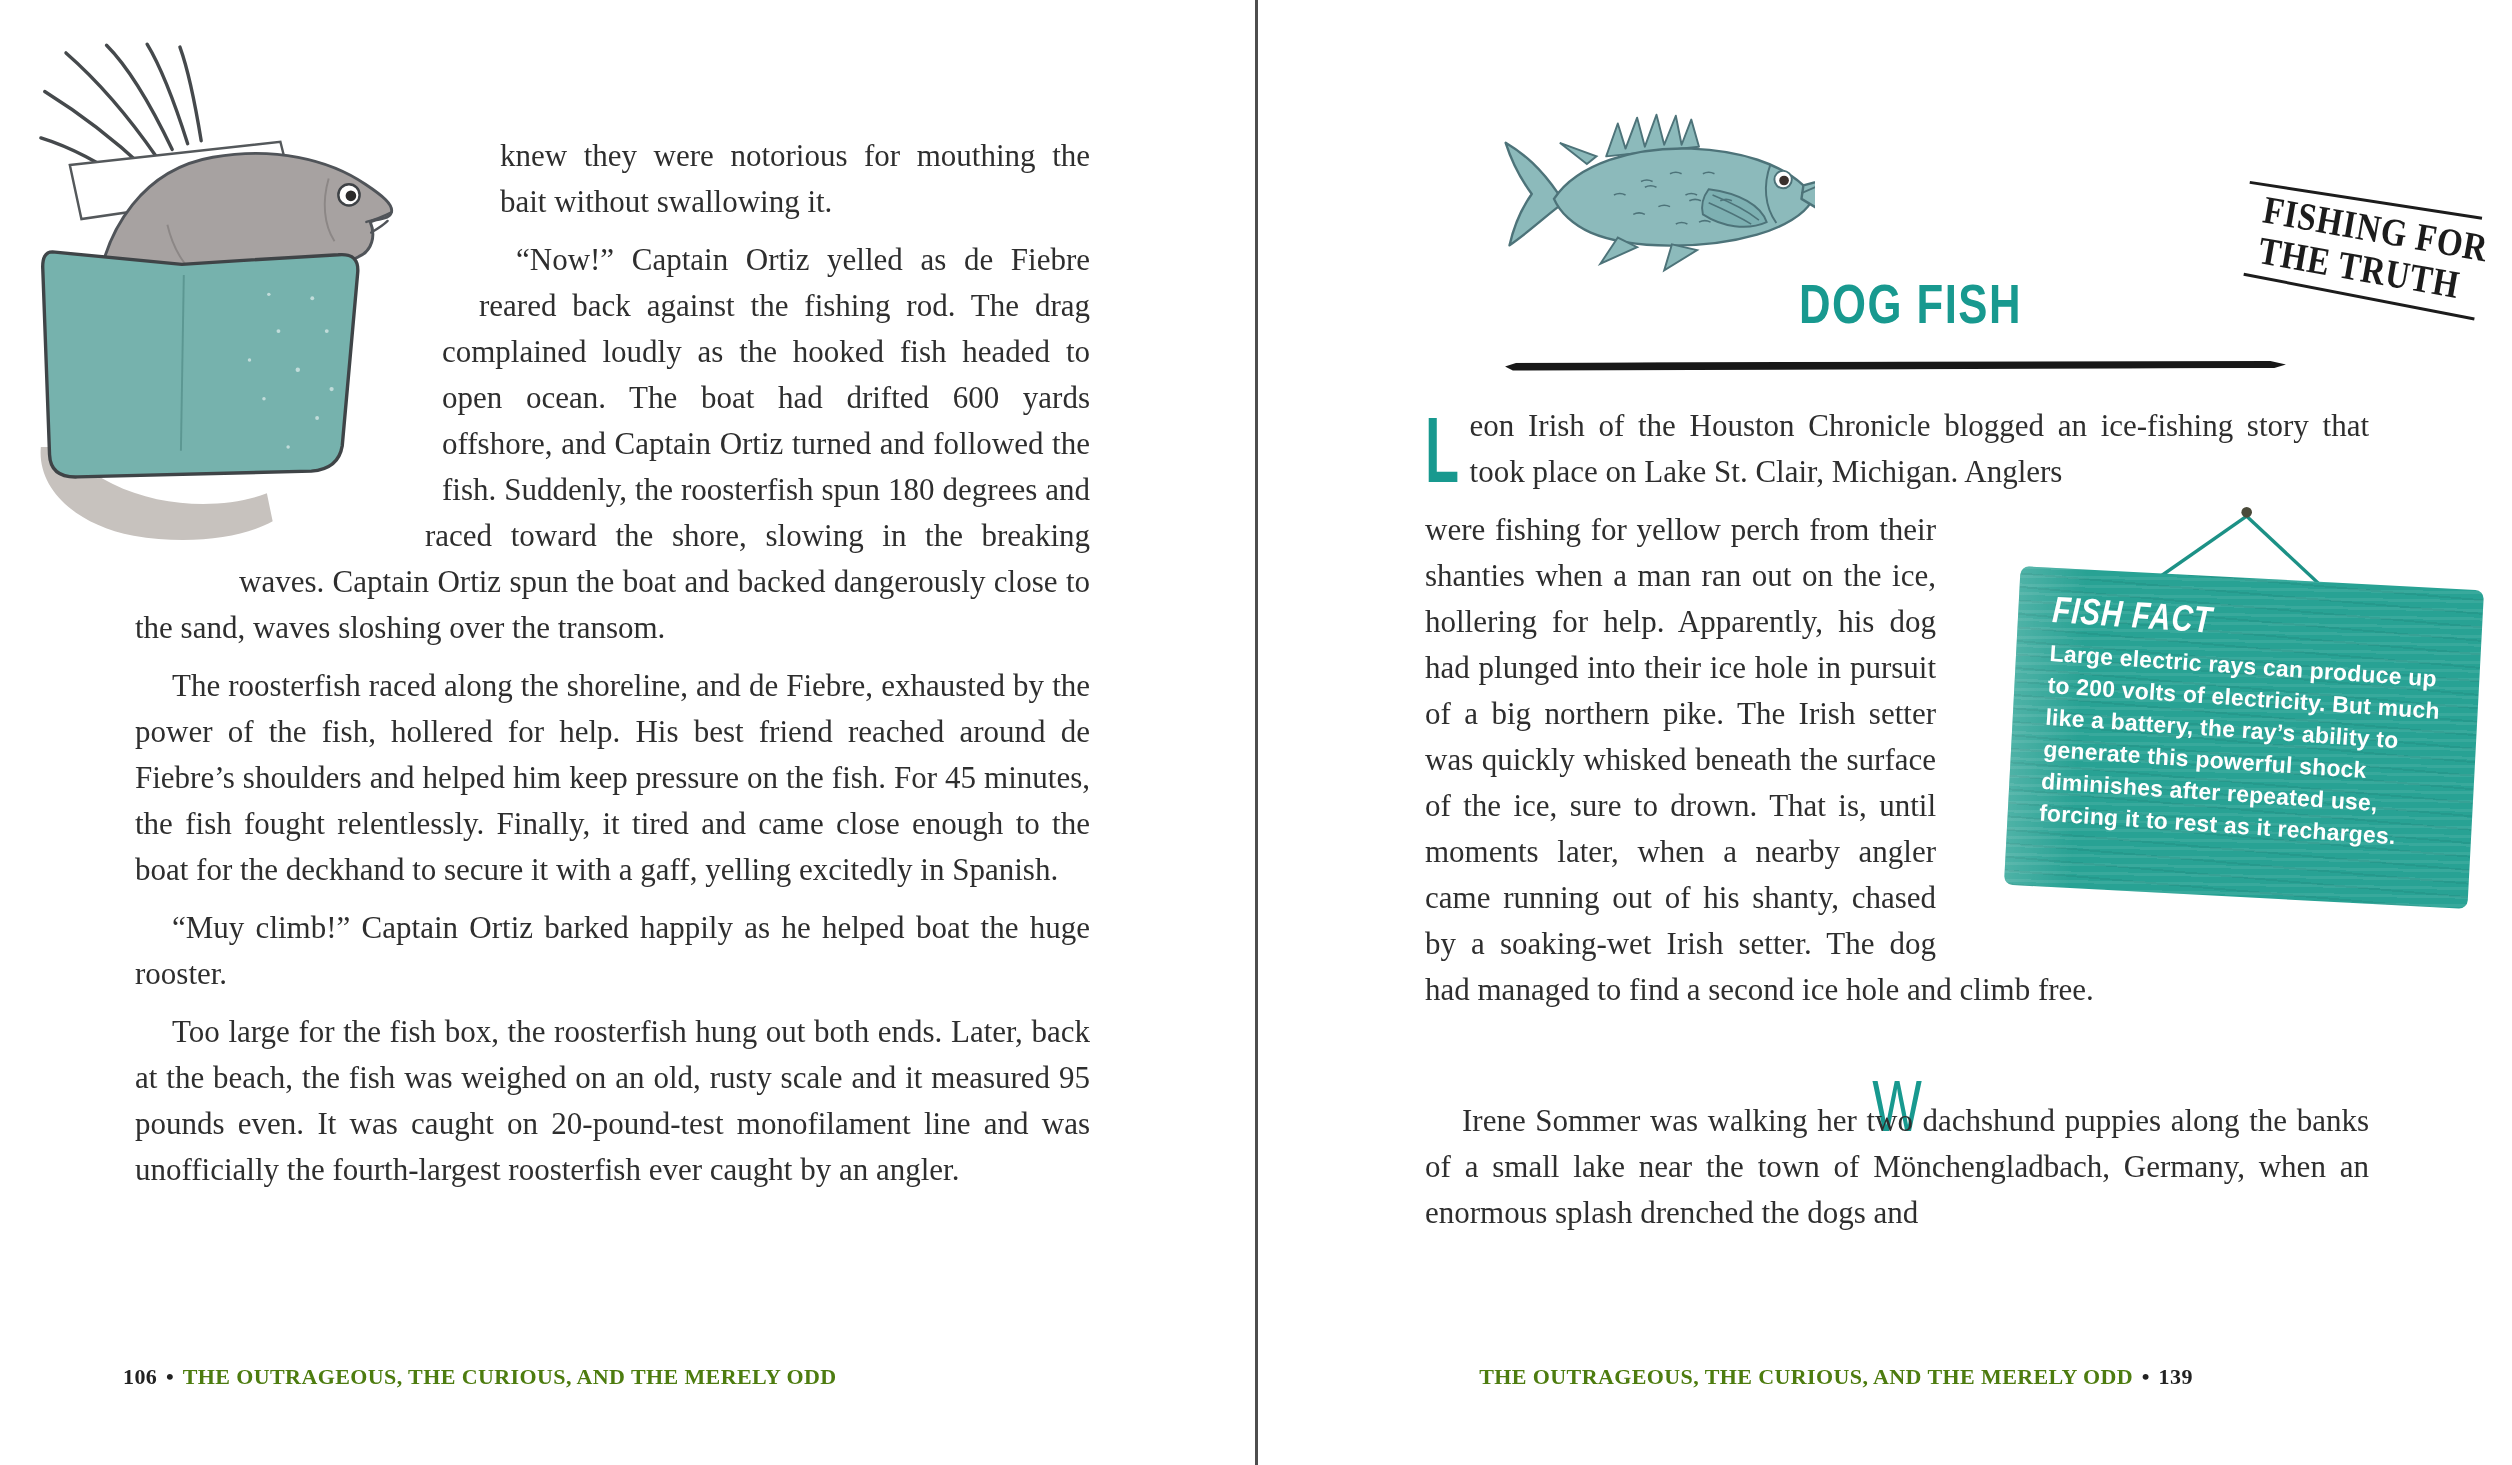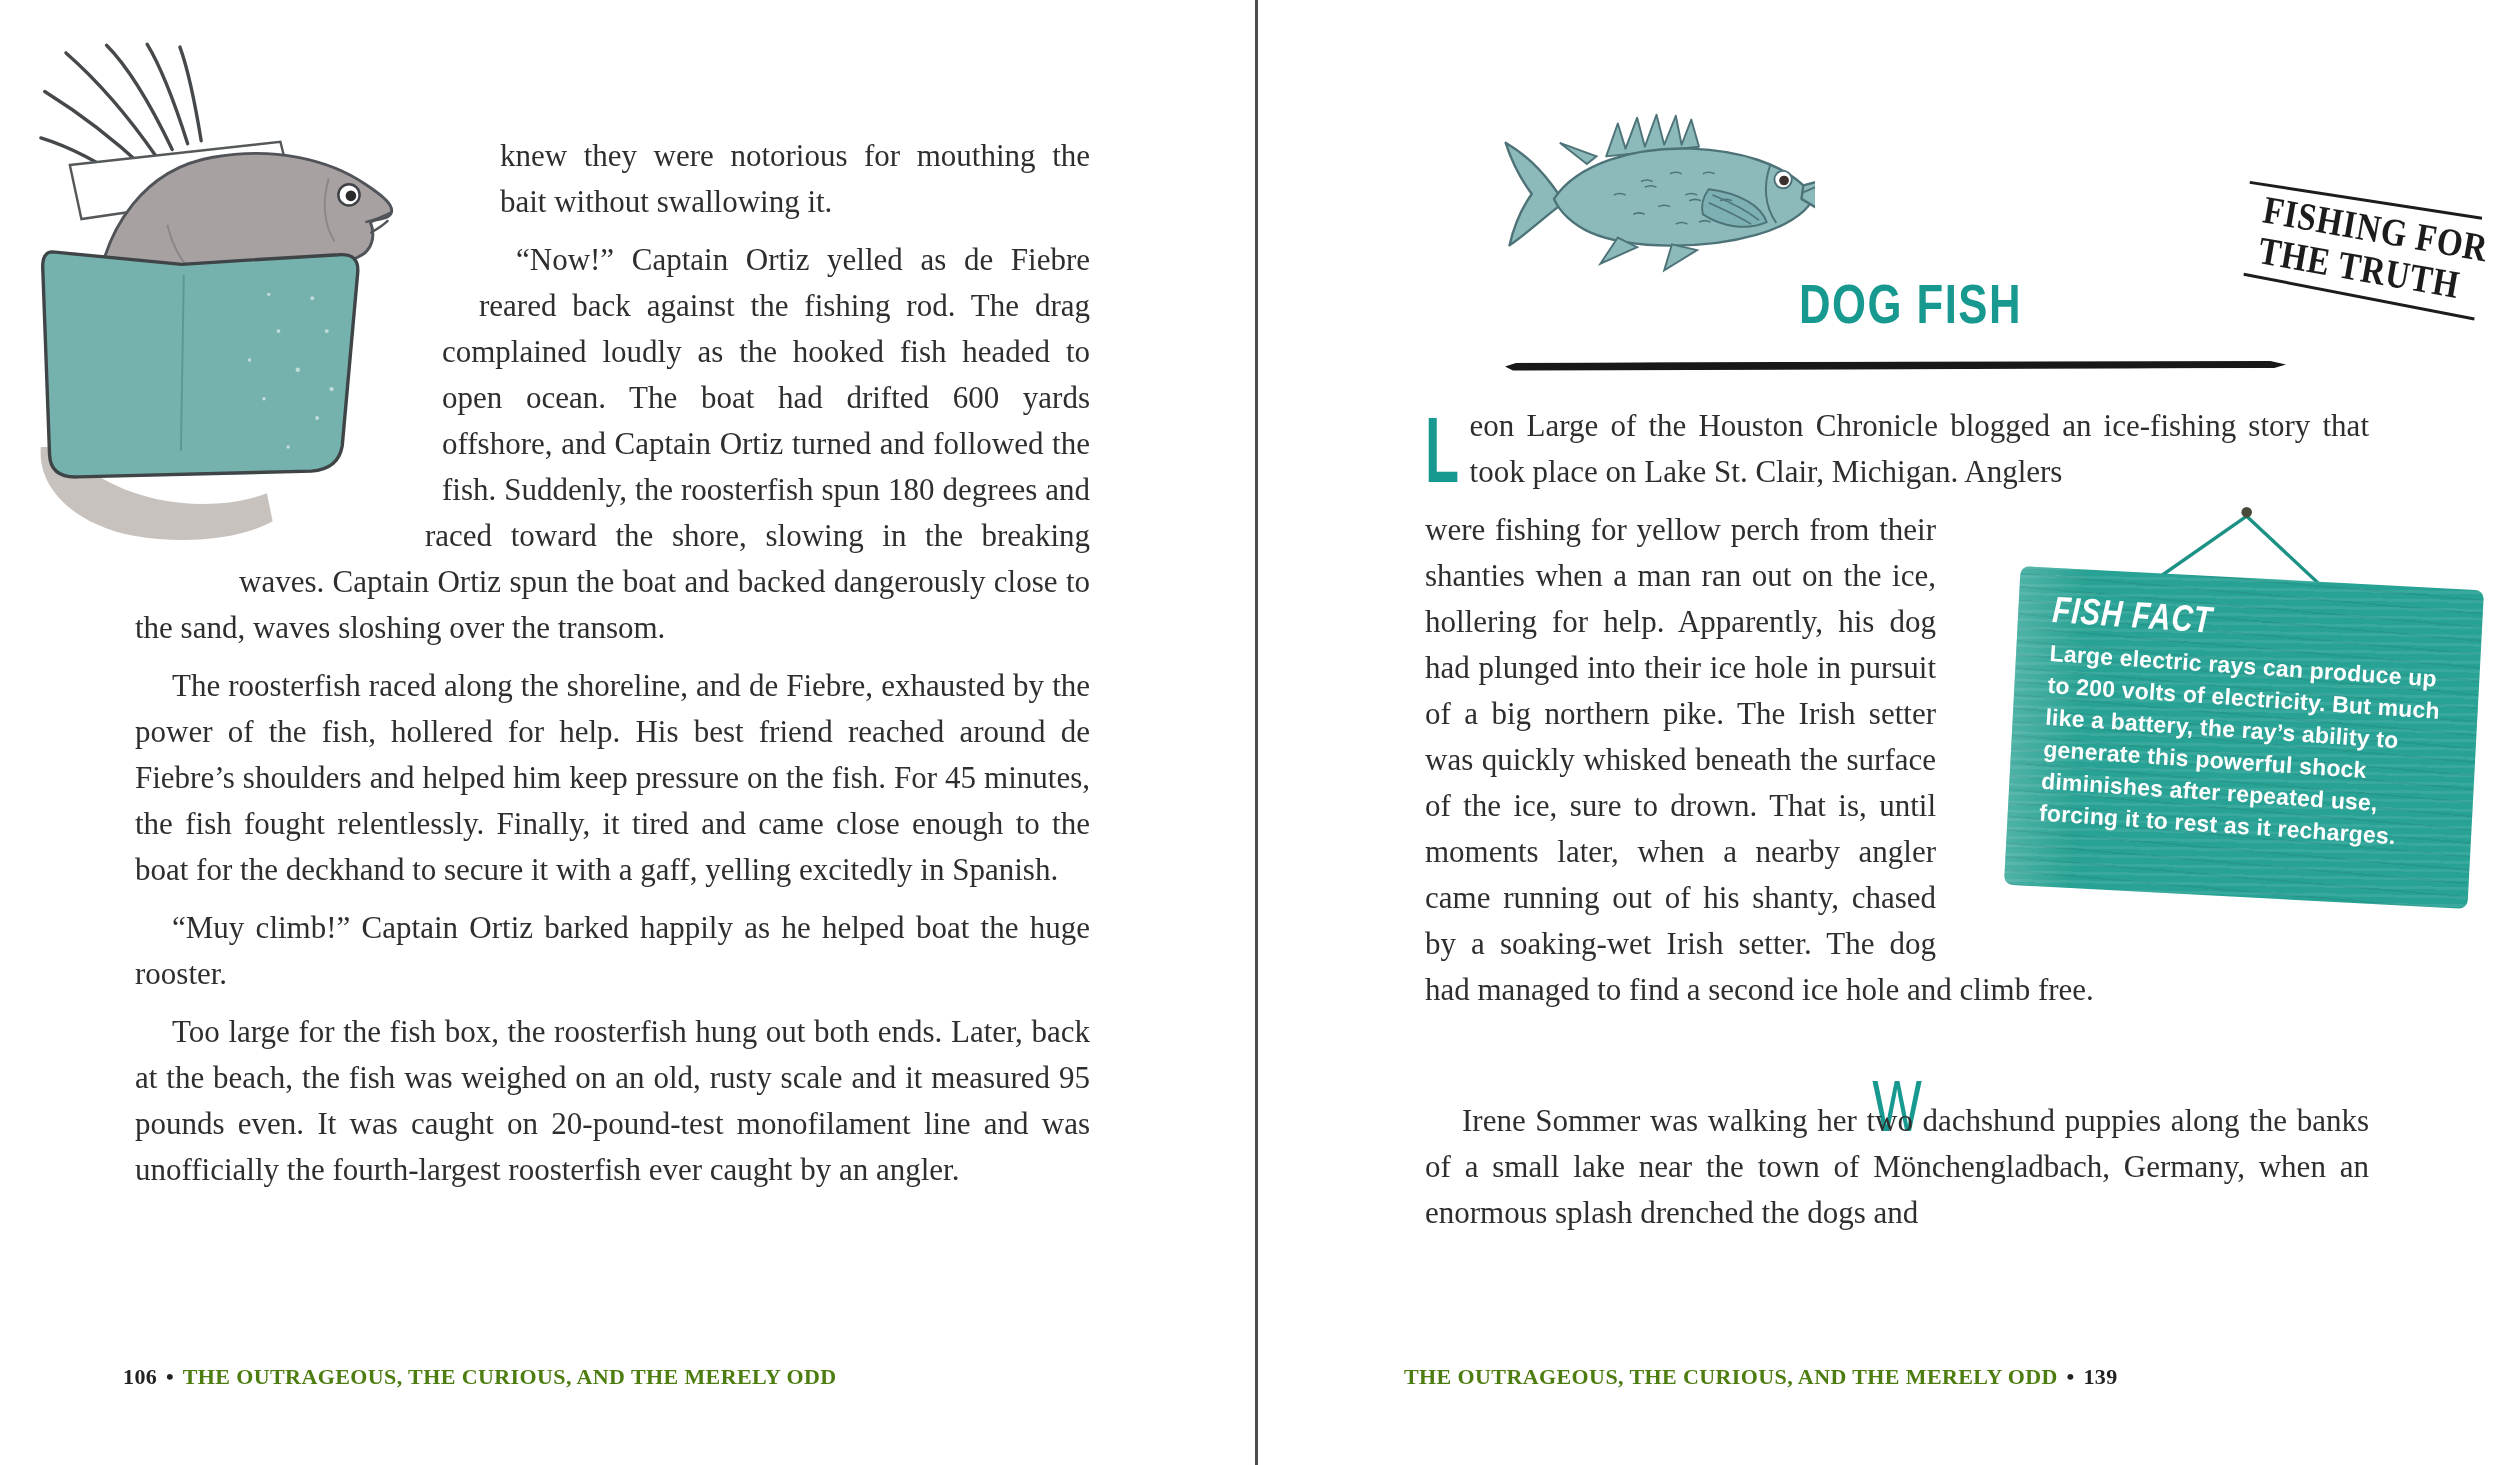--- a/index.html
+++ b/index.html
@@ -62,21 +62,21 @@
   .w-divider{position:absolute;left:1413px;top:1069px;width:968px;text-align:center;color:#18998f;
           font:400 73px/73px "Liberation Sans",sans-serif;transform:scaleX(.72)}
   .story2{position:absolute;left:1413px;top:1086px;width:968px}
 
   
   .footer{position:absolute;top:1362px;font:700 22px/29px "Liberation Serif",serif;
           letter-spacing:0.4px;color:#222;white-space:nowrap}
   .footer .accent{color:#4d7c0f}
   .footer .sep{margin:0 8.7px;color:#222}
   .footer-left{left:123px}
-  .footer-right{left:1404px;width:968px;text-align:left}
+  .footer-right{left:1352px;width:968px;text-align:center}
 </style>
 </head>
 <body>
 
 <div class="spread">
   <div class="gutter"></div>
 
   <svg class="rooster-svg" viewBox="0 0 410 575">
     <path d="M4,420 C0,462 38,500 100,512 C158,522 214,514 244,497 L238,468 C196,484 130,484 78,458 C52,444 28,432 18,420 Z" fill="#c7c2be"></path>
     <g stroke="#45494c" stroke-width="3.5" fill="none" stroke-linecap="round">
@@ -170,21 +170,21 @@
 
   <div class="stamp">
     <div class="ln">FISHING FOR</div>
     <div class="ln">THE TRUTH</div>
   </div>
 
   <h1 class="dogfish-title">DOG FISH</h1>
   <div class="title-rule"></div>
 
   <div class="body-text right-text">
-    <p><span class="dropcap">L</span><span>eon Large of the </span><span class="italic">Houston Chronicle</span><span> blogged an ice-fishing story that took place on Lake St. Clair, Michigan. Anglers</span></p>
+    <p><span class="dropcap">L</span><span>eon Irish of the </span><span class="italic">Houston Chronicle</span><span> blogged an ice-fishing story that took place on Lake St. Clair, Michigan. Anglers</span></p>
     <p><span class="sign-spacer"></span><span>were fishing for yellow perch from their shanties when a man ran out on the ice, hollering for help. Apparently, his dog had plunged into their ice hole in pursuit of a big northern pike. The Irish setter was quickly whisked beneath the surface of the ice, sure to drown. That is, until moments later, when a nearby angler came running out of his shanty, chased by a soaking-wet Irish setter. The dog had managed to find a second ice hole and climb free.</span></p>
   </div>
 
   <div class="sign">
     <svg class="string-svg" viewBox="0 0 500 140">
       <path d="M245,22 L116,112" stroke="#1c9186" stroke-width="3.5" fill="none"></path>
       <path d="M245,22 L354,124" stroke="#1c9186" stroke-width="3.5" fill="none"></path>
       <circle cx="245" cy="18" r="5.5" fill="#4a4a3a"></circle>
     </svg>
     <div class="board">

